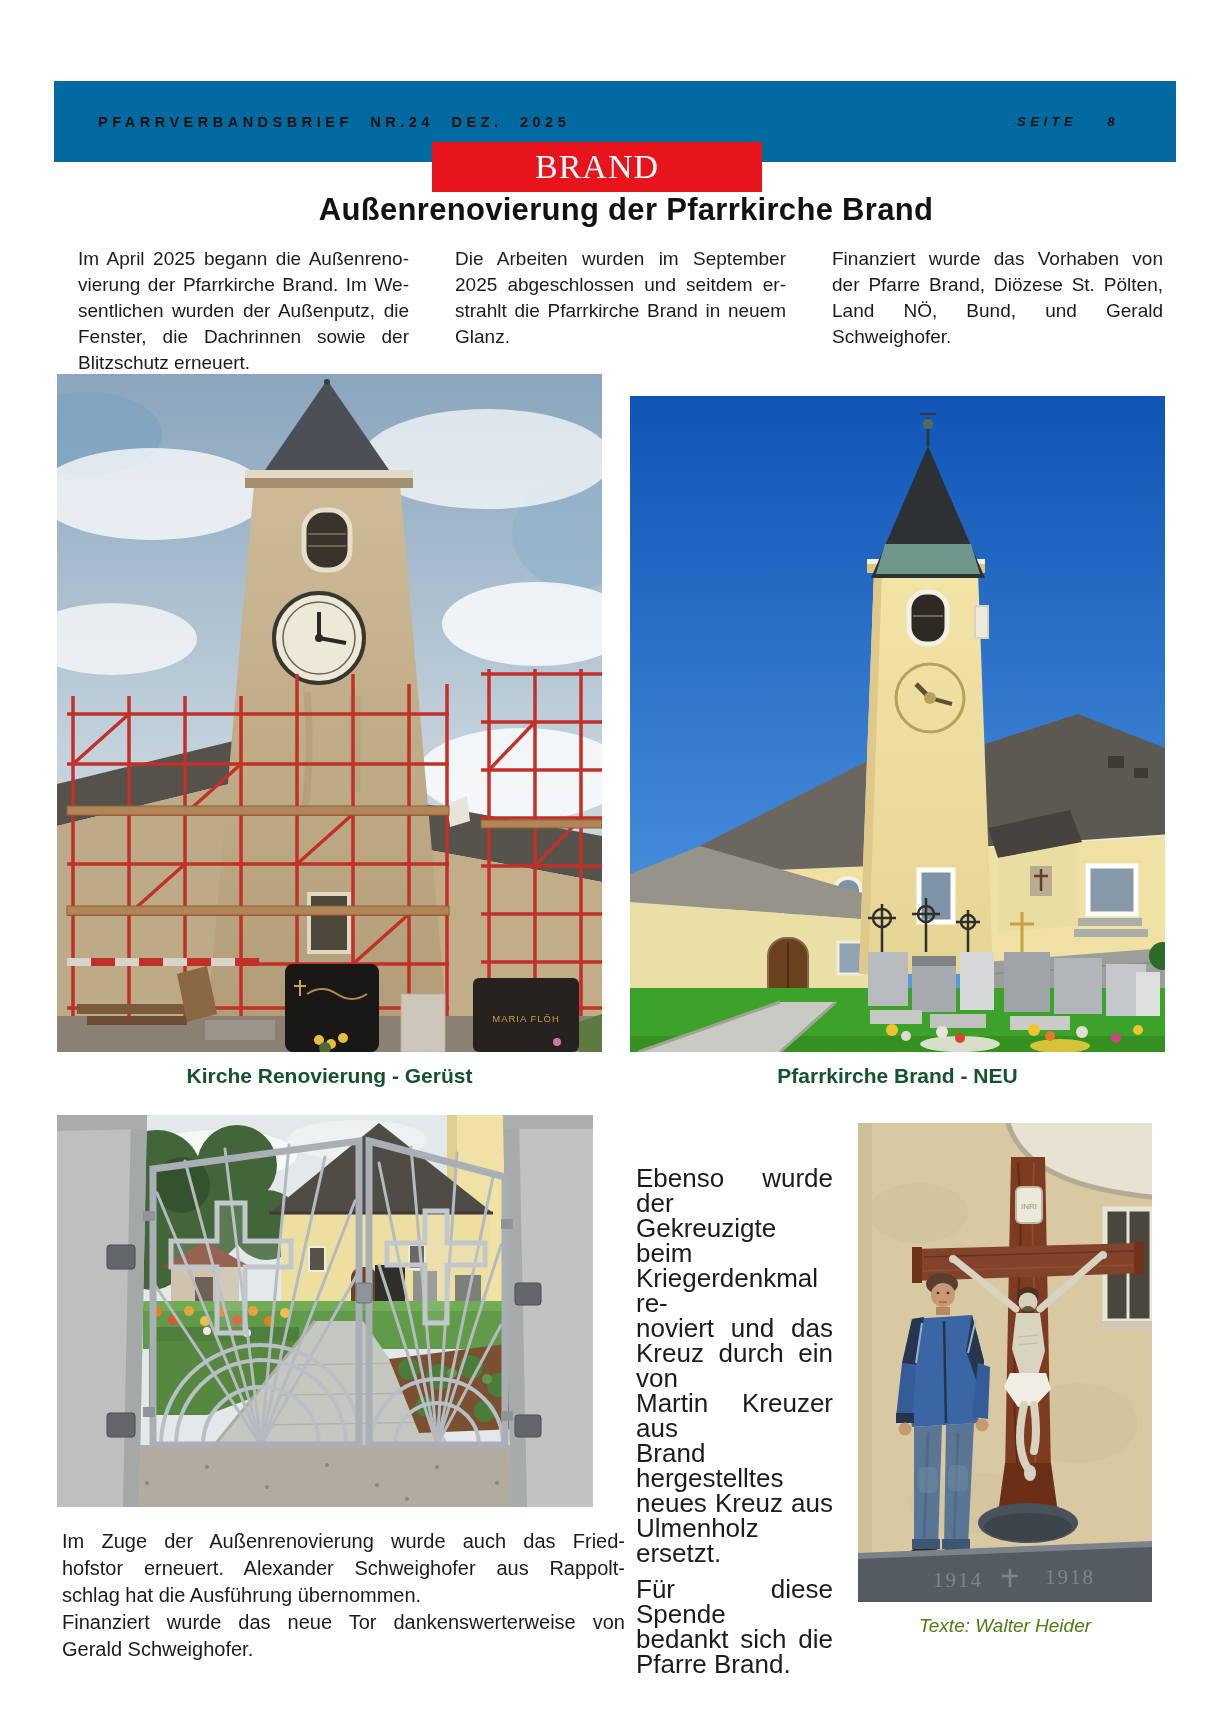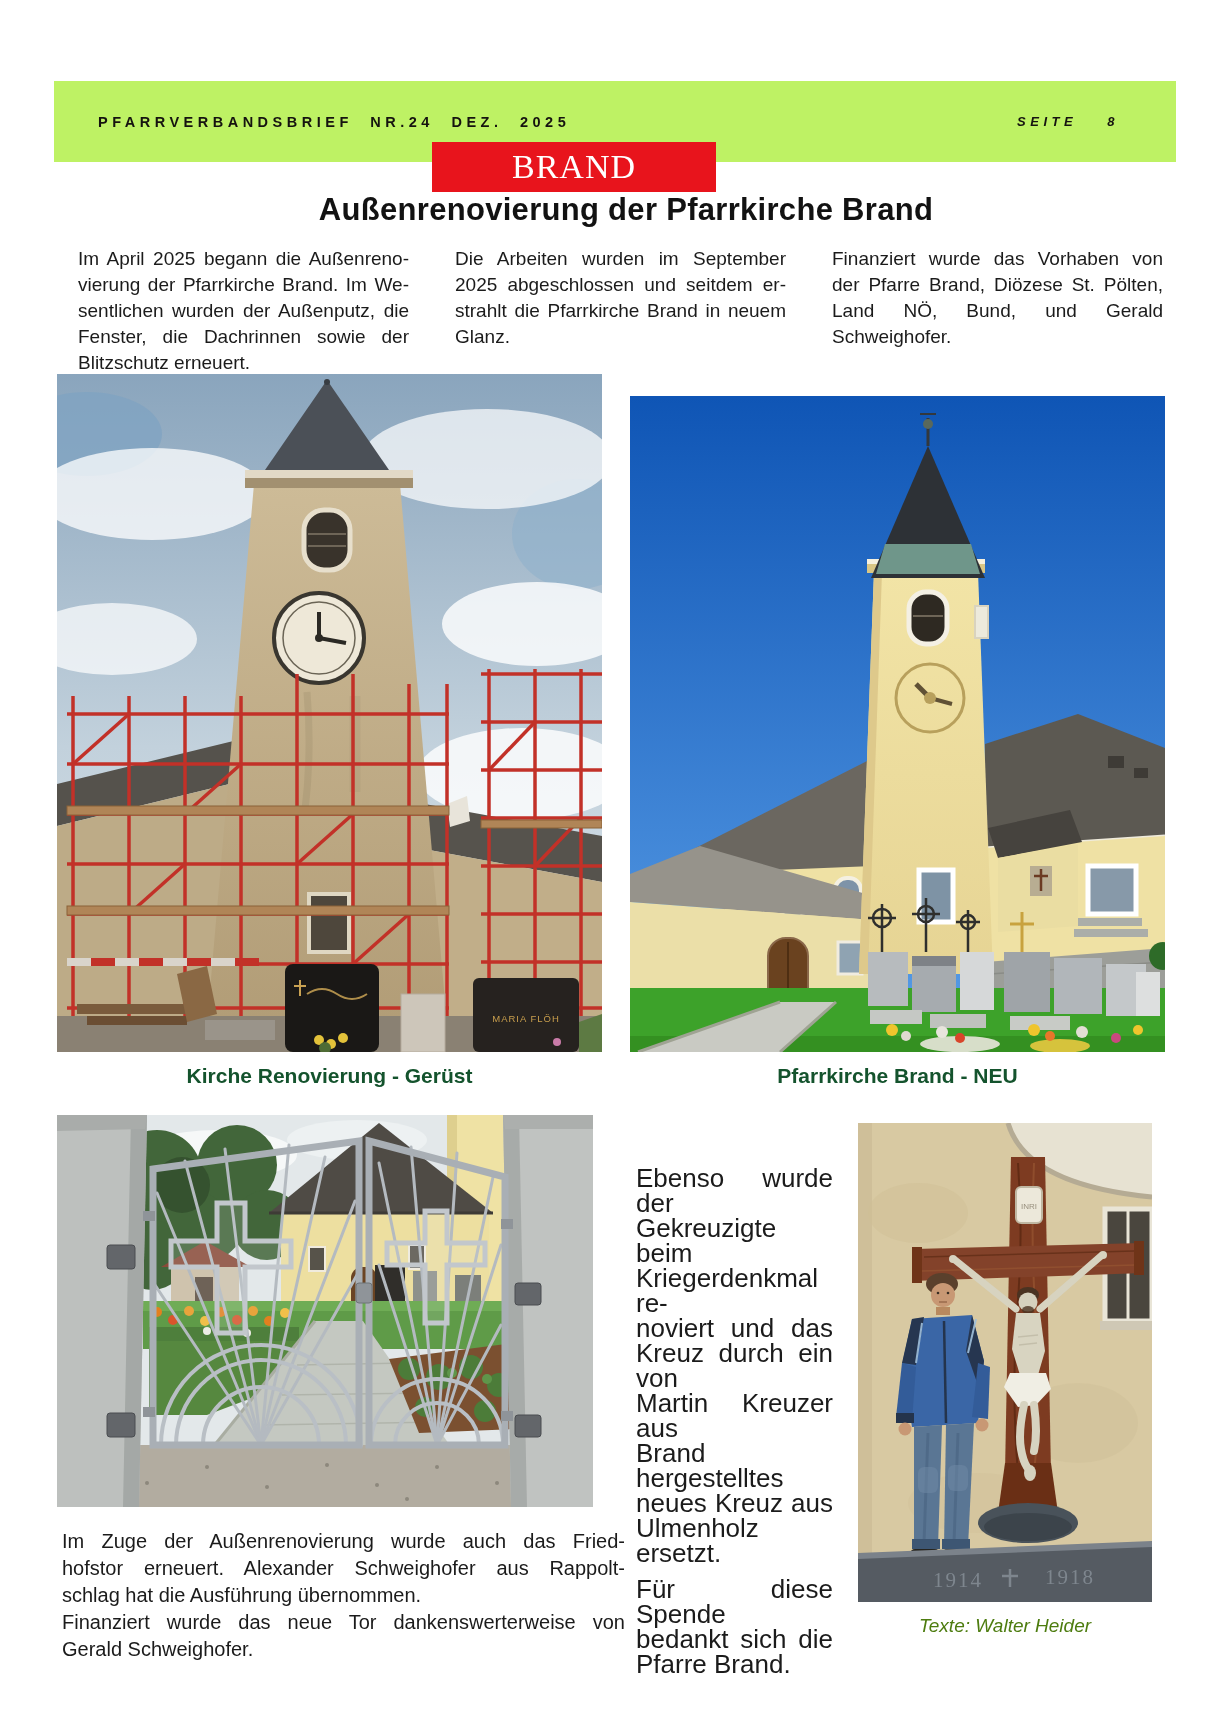--- a/index.html
+++ b/index.html
@@ -1,24 +1,24 @@
 <!DOCTYPE html>
 <html><head>
 <meta charset="utf-8">
 <style>
   html,body{margin:0;padding:0;background:#ffffff;}
   .page{position:relative;width:1224px;height:1717px;background:#ffffff;overflow:hidden;
         font-family:"Liberation Sans",sans-serif;color:#1b1b1b;}
   
-  .band{position:absolute;left:54px;top:81px;width:1122px;height:81px;background:#bef264;}
+  .band{position:absolute;left:54px;top:81px;width:1122px;height:81px;background:#0369a1;}
   .mast{position:absolute;left:44px;top:33px;font-size:14.5px;font-weight:bold;color:#15130f;
         letter-spacing:4.5px;word-spacing:9px;white-space:nowrap;}
   .seite{position:absolute;right:57px;top:33px;font-size:13px;font-weight:bold;color:#15130f;
         letter-spacing:4.5px;word-spacing:22px;white-space:nowrap;font-style:italic;}
-  .banner{position:absolute;left:432px;top:142px;width:284px;height:50px;background:#E8141C;
+  .banner{position:absolute;left:432px;top:142px;width:330px;height:50px;background:#E8141C;
         display:flex;align-items:center;justify-content:center;}
   .banner span{font-family:"Liberation Serif",serif;font-size:34px;color:#ffffff;letter-spacing:1px;}
   
   .title{position:absolute;left:14px;top:192px;width:1224px;margin:0;text-align:center;
         font-size:31px;font-weight:bold;letter-spacing:.3px;color:#121212;}
   
   .cols{position:absolute;left:62px;top:246px;width:1101px;display:flex;gap:30px;}
   .col{width:347px;margin-left:16px;}
   .ln{font-size:19px;line-height:26px;}
   .j{text-align:justify;text-align-last:justify;}

